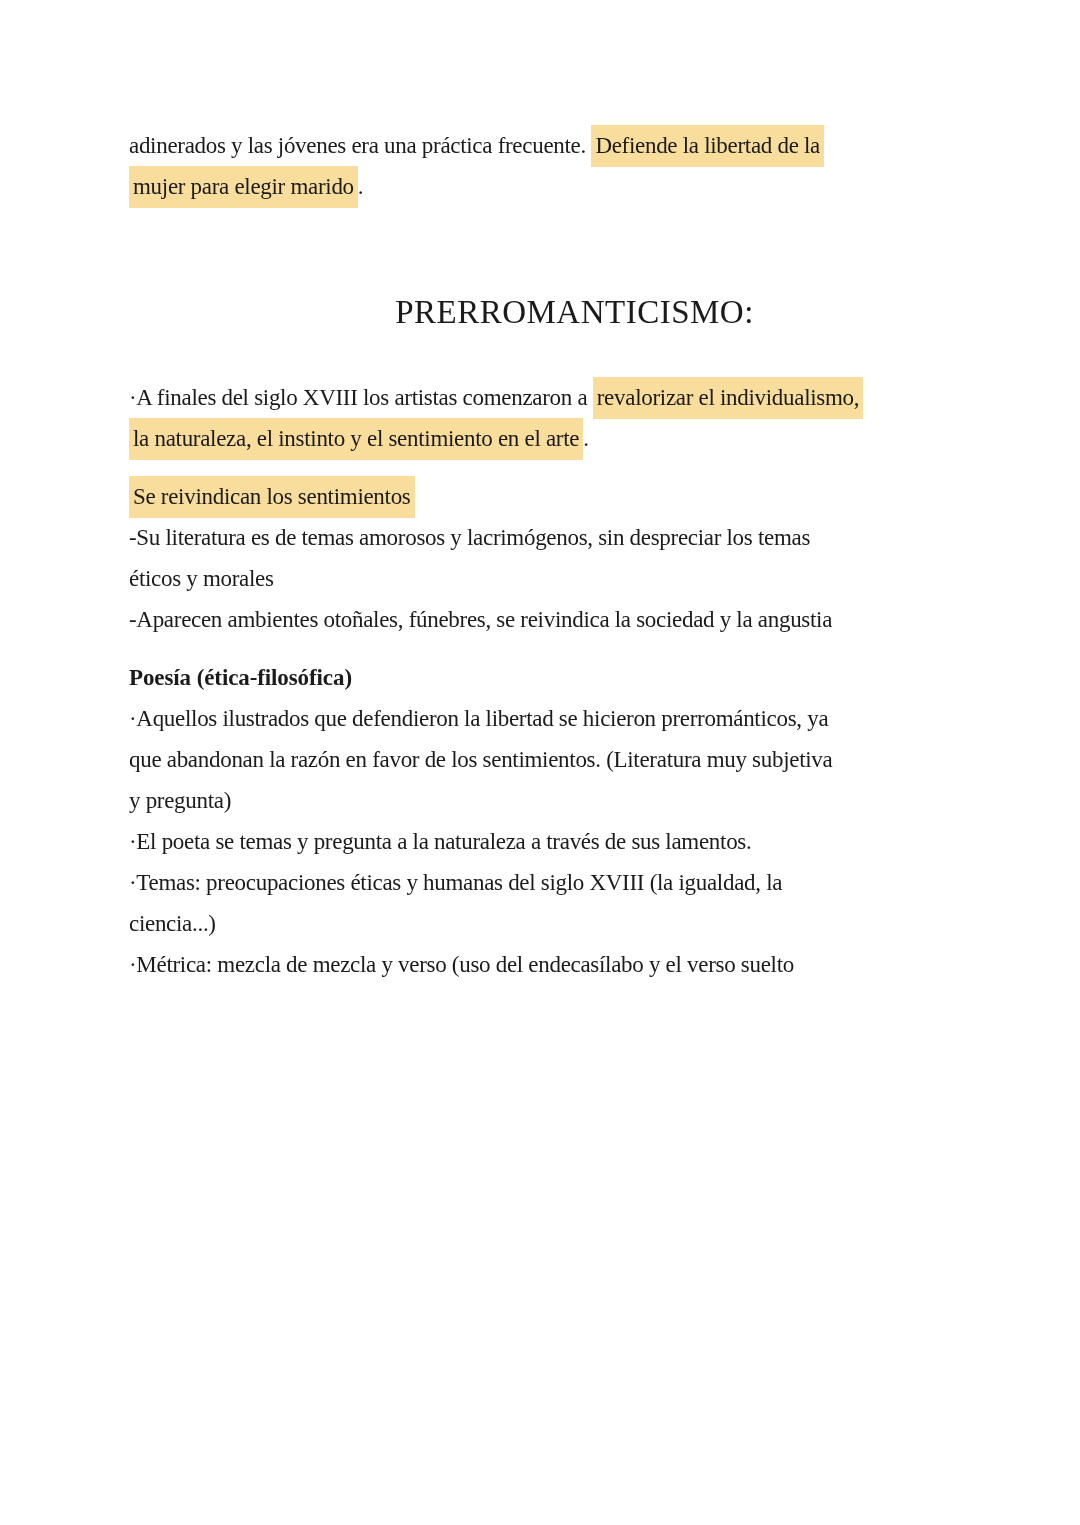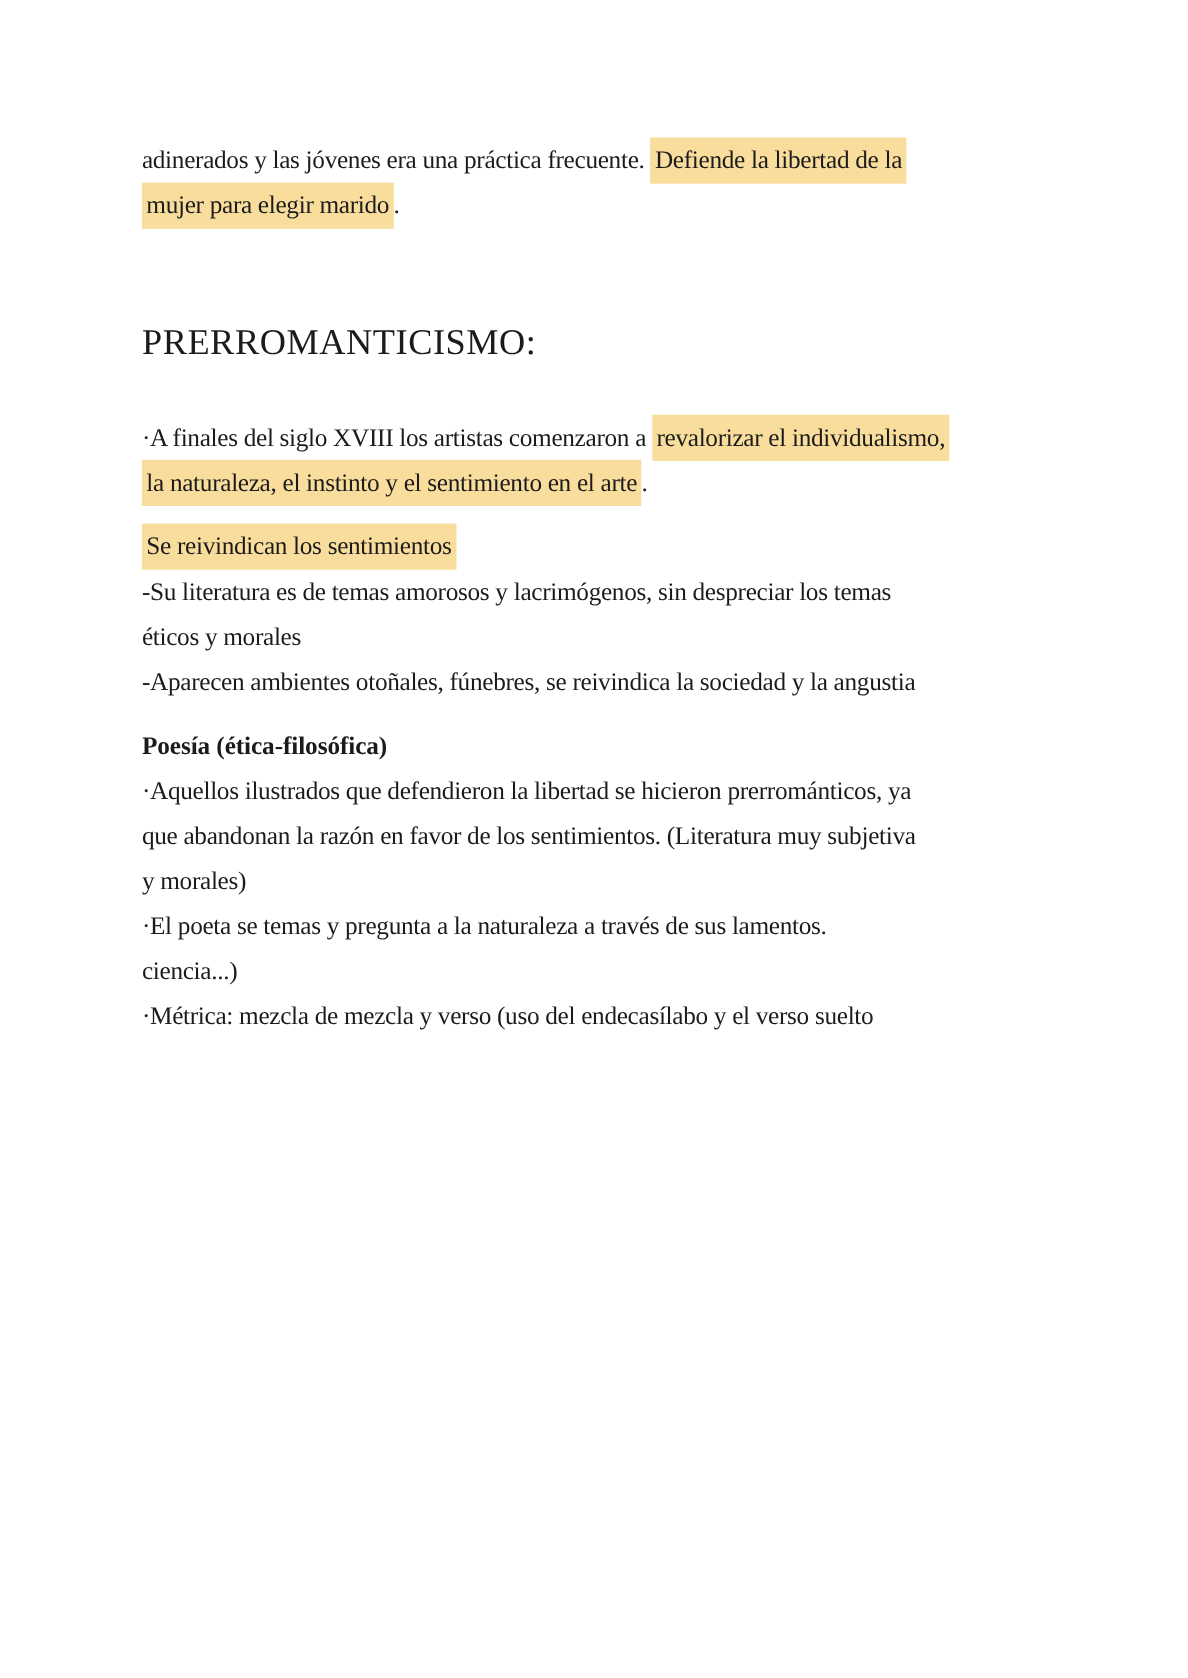--- a/index.html
+++ b/index.html
@@ -24,20 +24,21 @@
     color: #1b1b1b;
   }
   .doc-heading {
     font-family: "Liberation Serif", "DejaVu Serif", serif;
     font-size: 33px;
     font-weight: normal;
     letter-spacing: 0.5px;
     line-height: 48px;
     margin: 81px 0 41px 0;
     color: #1b1b1b;
+    text-align: center;
   }
   .doc-paragraph {
     margin: 0;
   }
   .doc-paragraph + .doc-paragraph {
     margin-top: 17px;
   }
   .doc-line {
     white-space: nowrap;
     height: 41px;
@@ -68,18 +69,19 @@
     <div class="doc-paragraph">
       <div class="doc-line"><span class="hl">Se reivindican los sentimientos</span></div>
       <div class="doc-line"><span class="plain">-Su literatura es de temas amorosos y lacrimógenos, sin despreciar los temas</span></div>
       <div class="doc-line"><span class="plain">éticos y morales</span></div>
       <div class="doc-line"><span class="plain">-Aparecen ambientes otoñales, fúnebres, se reivindica la sociedad y la angustia</span></div>
     </div>
     <div class="doc-paragraph">
       <div class="doc-line"><span class="plain bold">Poesía (ética-filosófica)</span></div>
       <div class="doc-line"><span class="plain">·Aquellos ilustrados que defendieron la libertad se hicieron prerrománticos, ya</span></div>
       <div class="doc-line"><span class="plain">que abandonan la razón en favor de los sentimientos. (Literatura muy subjetiva</span></div>
-      <div class="doc-line"><span class="plain">y morales)</span></div>
+      <div class="doc-line"><span class="plain">y pregunta)</span></div>
       <div class="doc-line"><span class="plain">·El poeta se temas y pregunta a la naturaleza a través de sus lamentos.</span></div>
+      <div class="doc-line"><span class="plain">·Temas: preocupaciones éticas y humanas del siglo XVIII (la igualdad, la</span></div>
       <div class="doc-line"><span class="plain">ciencia...)</span></div>
       <div class="doc-line"><span class="plain">·Métrica: mezcla de mezcla y verso (uso del endecasílabo y el verso suelto</span></div>
     </div>
   </div>
 
 </body></html>

